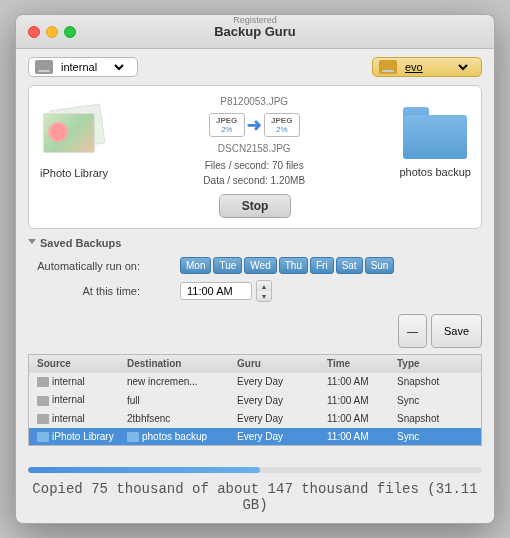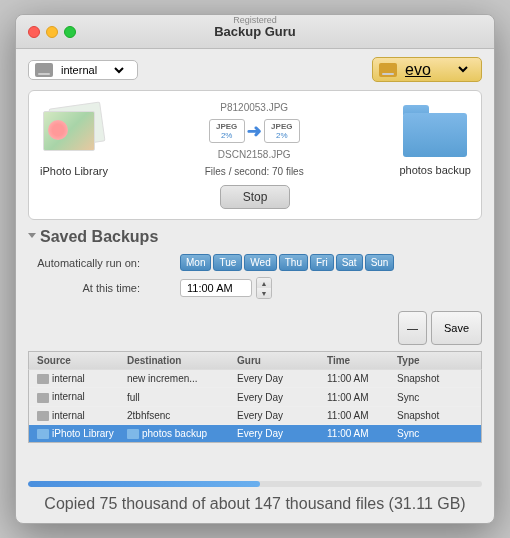--- a/index.html
+++ b/index.html
@@ -239,30 +239,31 @@
     .stop-btn {
       background: linear-gradient(to bottom, #e8e8e8, #d0d0d0);
       border: 1px solid #aaa;
       border-radius: 5px;
       padding: 4px 22px;
       font-size: 12px;
       cursor: pointer;
       color: #333;
       margin-top: 6px;
       align-self: center;
+      font-weight: bold;
     }
     .saved-backups-section {
       margin-bottom: 6px;
     }
     .section-header {
       display: flex;
       align-items: center;
       gap: 4px;
       margin-bottom: 8px;
-      font-size: 16px;
+      font-size: 11px;
       color: #555;
       font-weight: 600;
     }
     .triangle {
       width: 0;
       height: 0;
       border-left: 5px solid #888;
       border-top: 4px solid transparent;
       border-bottom: 4px solid transparent;
     }
@@ -402,38 +403,39 @@
       margin: 6px 0;
       overflow: hidden;
     }
     .progress-fill {
       height: 100%;
       background: linear-gradient(to right, #4a8fde, #6aafee);
       border-radius: 3px;
     }
     .status-bar {
       text-align: center;
-      font-size: 16px;
+      font-size: 14px;
       color: #555;
       padding: 2px 0;
+      font-family: Liberation Mono, monospace;
     }
     .evo-selector {
       display: flex;
       align-items: center;
       background: linear-gradient(to bottom, #f8e0a0, #e8c860);
       border: 1px solid #c8a840;
       border-radius: 5px;
       padding: 2px 6px;
       gap: 4px;
       width: 110px;
     }
     .evo-selector select {
       border: none;
       background: transparent;
-      font-size: 16px;
+      font-size: 11px;
       outline: none;
       width: 70px;
       text-decoration: underline;
     }
   </style>
 </head>
 <body>
 
 <div class="window">
 
@@ -486,20 +488,21 @@
             </div>
             <span class="arrow-icon">➜</span>
             <div class="jpeg-box">
               <div class="jpeg-label">JPEG</div>
               <div class="jpeg-pct">2%</div>
             </div>
           </div>
           <div style="font-size:10px;color:#777;margin-top:2px;">DSCN2158.JPG</div>
           <div class="stats-text">
             <div>Files / second: 70 files</div>
+            <div>Data / second: 1.20MB</div>
           </div>
         </div>
 
         <div class="source-dest">
           <div class="folder-icon">
             <div class="folder-tab"></div>
             <div class="folder-body"></div>
           </div>
           <span class="icon-label">photos backup</span>
         </div>

